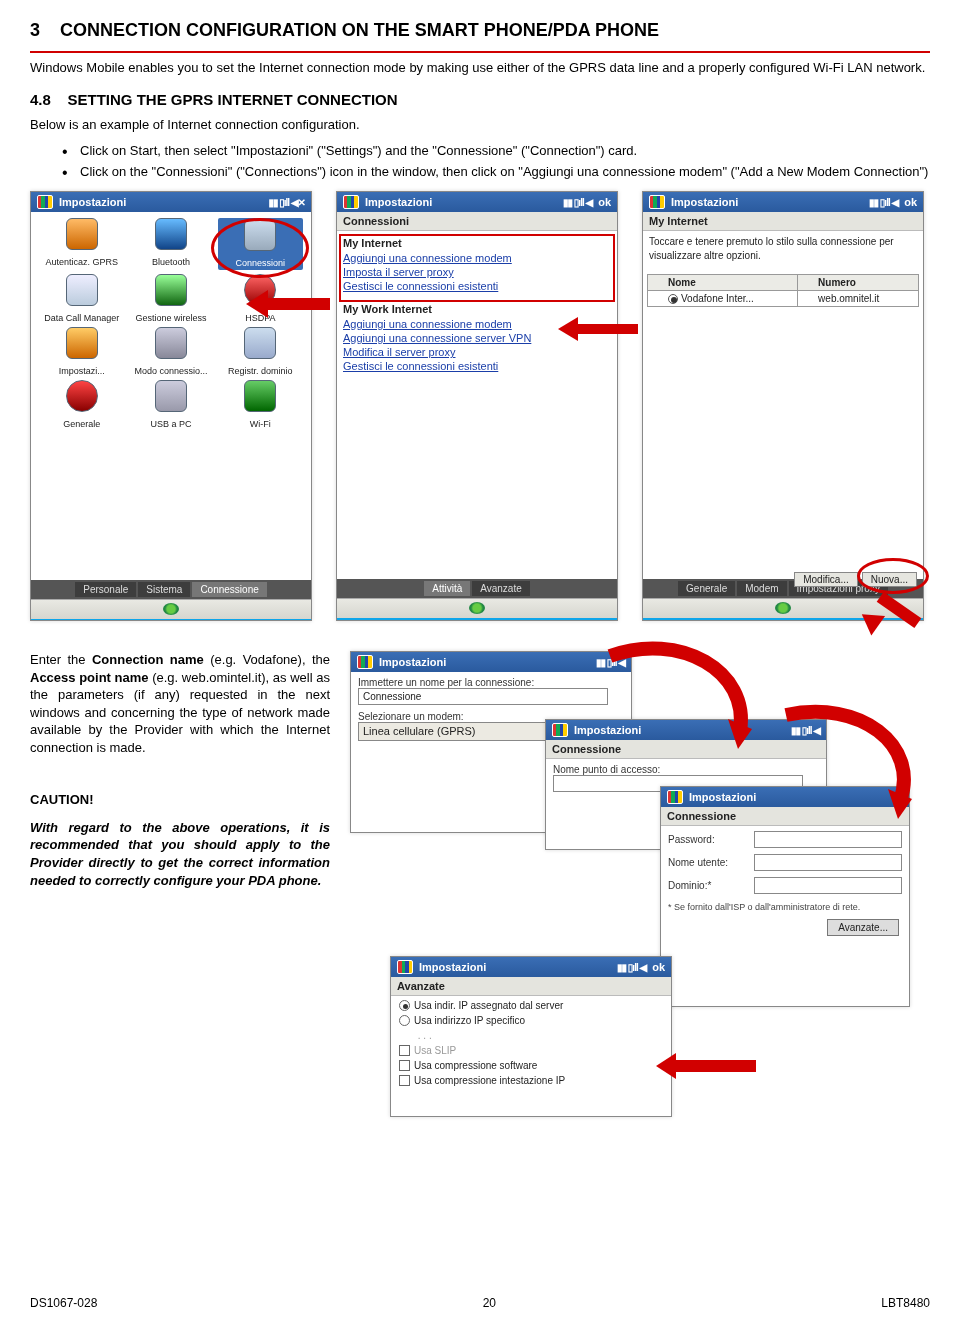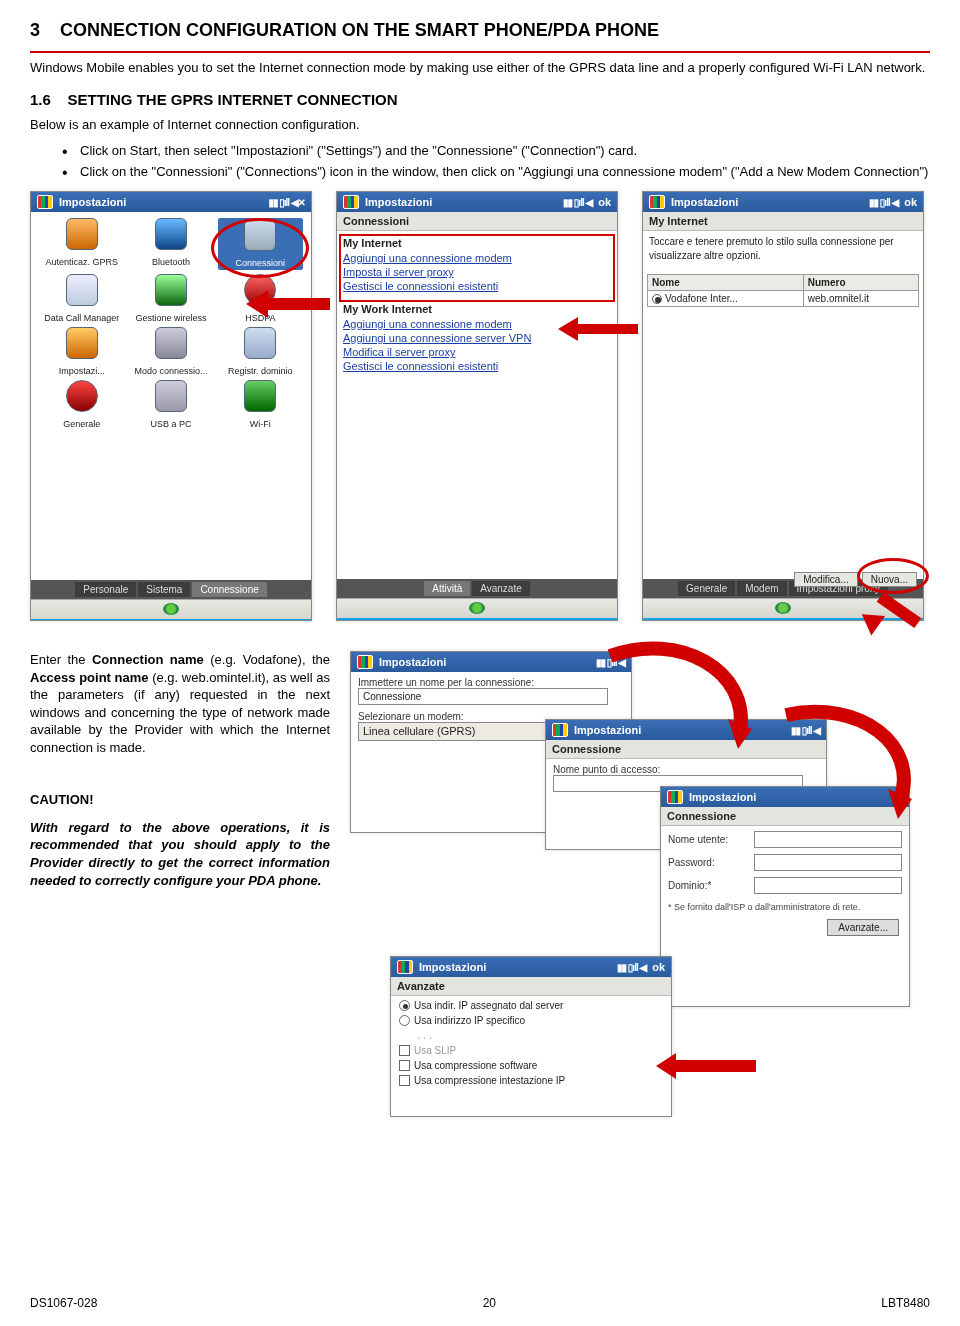--- a/index.html
+++ b/index.html
@@ -122,21 +122,21 @@
     width: 32px; height: 32px; margin: 0 auto 2px;
     border-radius: 6px;
     background: linear-gradient(#9cf,#36a);
     border: 1px solid #567;
   }
   .iconsgrid .cell .lb { font-size: 9px; line-height: 1.05; margin-top: 8px; }
   .iconsgrid .cell.selected { background: #3a6eb5; color: #fff; border-radius: 2px; padding: 1px; }
   .linklist .hdr { font-weight: bold; padding: 4px 2px 2px; }
   .linklist .lnk { color: #1a3ea8; text-decoration: underline; padding: 1px 2px; display: block; }
   .mi-table { width: 100%; border-collapse: collapse; margin-top: 4px; }
-  .mi-table th, .mi-table td { border: 1px solid #999; padding: 2px 4px; text-align: left; font-size: 10px; }
+  .mi-table th, .mi-table td { border: 1px solid #999; padding: 2px 20px; text-align: left; font-size: 10px; }
   .mi-table th { background: #ebebe6; }
   .mi-row .radio {
     display:inline-block;width:10px;height:10px;border:1px solid #555;border-radius:50%;margin-right:3px;
     vertical-align:middle;
   }
   .mi-row .radio::after{content:"";display:block;width:6px;height:6px;margin:2px;background:#333;border-radius:50%;}
   .btnrow { position:absolute; bottom:40px; right:6px; display:flex; gap:4px; }
   .btnrow .btn { background:#e6e6e0;border:1px solid #888;padding:1px 8px;font-size:10px; }
   
   .arrow {
@@ -192,21 +192,21 @@
 <body>
 
 <h1 class="section-title">
   <span>3</span>&nbsp;&nbsp;&nbsp;
   <span>CONNECTION CONFIGURATION ON THE SMART PHONE/PDA PHONE</span>
 </h1>
 <hr class="section-rule">
 <p>Windows Mobile enables you to set the Internet connection mode by making use either of the GPRS data line and a properly configured Wi-Fi LAN network.</p>
 
 <h2 class="sub-title">
-  <span>1.6</span>&nbsp;&nbsp;&nbsp;
+  <span>4.8</span>&nbsp;&nbsp;&nbsp;
   <span>SETTING THE GPRS INTERNET CONNECTION</span>
 </h2>
 <p>Below is an example of Internet connection configuration.</p>
 <ul class="bullets">
   <li>Click on Start, then select "Impostazioni" ("Settings") and the "Connessione" ("Connection") card.</li>
   <li>Click on the "Connessioni" ("Connections") icon in the window, then click on "Aggiungi una connessione modem" ("Add a New Modem Connection")</li>
 </ul>
 
 <div class="row-shots">
 
@@ -414,25 +414,25 @@
     <div class="phone" style="left:310px;top:135px;width:250px;">
       <div class="topbar">
         <span class="flag"></span>
         <span>Impostazioni</span>
         <span class="spacer"></span>
           <span class="sig">▮▮</span>
       </div>
       <div class="subbar">Connessione</div>
       <div class="body" style="min-height:180px;">
         <div class="formrow" style="display:flex;gap:6px;align-items:center;">
+          <label style="width:80px;">Password:</label>
+          <div class="inp" style="flex:1">&nbsp;</div>
+          </div>
+        <div class="formrow" style="display:flex;gap:6px;align-items:center;">
           <label style="width:80px;">Nome utente:</label>
-          <div class="inp" style="flex:1">&nbsp;</div>
-          </div>
-        <div class="formrow" style="display:flex;gap:6px;align-items:center;">
-          <label style="width:80px;">Password:</label>
           <div class="inp" style="flex:1">&nbsp;</div>
           </div>
         <div class="formrow" style="display:flex;gap:6px;align-items:center;">
           <label style="width:80px;">Dominio:*</label>
           <div class="inp" style="flex:1">&nbsp;</div>
           </div>
         <div class="formrow"><span style="font-size:9px;color:#444;">* Se fornito dall'ISP o dall'amministratore di rete.</span></div>
         <div style="text-align:right;padding:6px;">
           <span class="btn" style="background:#ddd;border:1px solid #777;padding:2px 10px;font-size:10px;">Avanzate...</span>
         </div>

